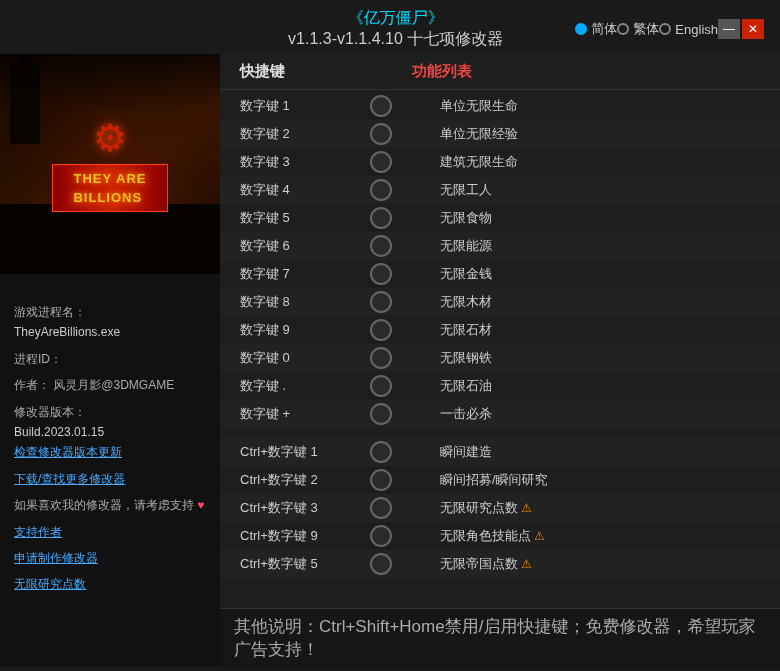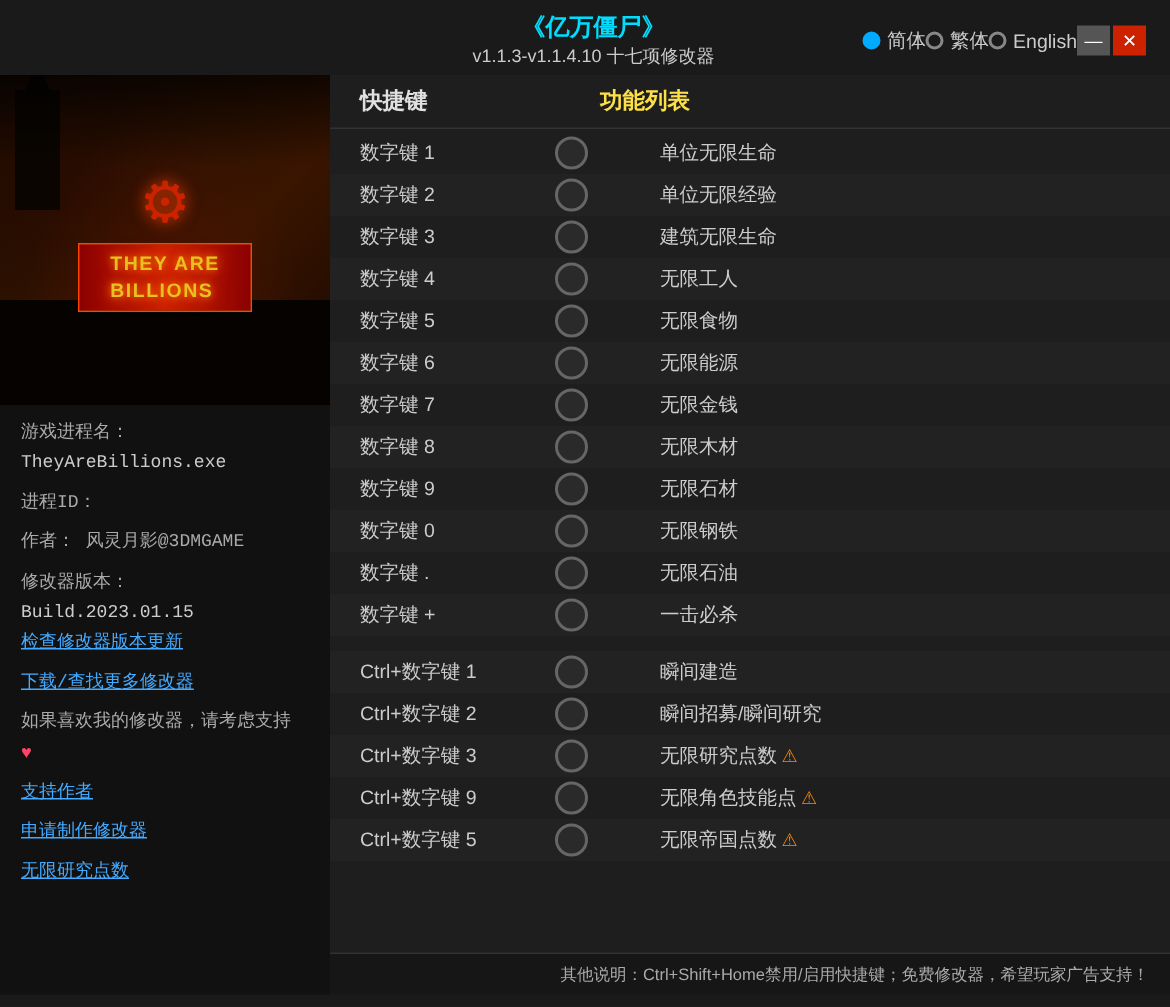--- a/index.html
+++ b/index.html
@@ -21,25 +21,25 @@
       padding: 8px 16px 4px 16px;
       background: #1a1a1a;
     }
     .title-center {
       text-align: center;
       flex: 1;
     }
     .title-main {
       color: #00ddff;
       font-size: 16px;
-      font-weight: bold;
+      font-weight: normal;
     }
     .title-sub {
       color: #cccccc;
-      font-size: 12px;
+      font-size: 16px;
     }
     .lang-bar {
       display: flex;
       align-items: center;
       font-size: 13px;
     }
     .lang-option {
       display: flex;
       align-items: center;
       gap: 4px;
@@ -162,25 +162,24 @@
     .crowd-silhouette {
       position: absolute;
       bottom: 0;
       left: 0;
       right: 0;
       height: 70px;
       background: #050200;
     }
 
     .left-info {
-      padding: 8px 14px;
+      padding: 28px 14px;
       font-size: 12px;
       color: #aaa;
       line-height: 1.7;
-      font-family: Liberation Mono, monospace;
     }
     .info-label {
       color: #aaa;
     }
     .info-value {
       color: #ccc;
     }
     .info-link {
       color: #44aaff;
       cursor: pointer;
@@ -211,21 +210,22 @@
     .col-key {
       width: 160px;
       font-size: 15px;
       font-weight: bold;
       color: #e0e0e0;
     }
     .col-func {
       flex: 1;
       font-size: 15px;
       font-weight: bold;
-      color: #fde047;
+      color: #ef4444;
+      margin-left: 12px;
     }
 
     .shortcuts-list {
       flex: 1;
       overflow-y: auto;
       padding: 2px 0;
     }
 
     .shortcut-row {
       display: flex;
@@ -262,24 +262,24 @@
       margin-left: 3px;
     }
 
     .separator-row {
       height: 10px;
     }
 
     .footer-bar {
       padding: 6px 14px;
       background: #161616;
-      font-size: 11px;
+      font-size: 17px;
       color: #aaa;
       border-top: 1px solid #333;
-      text-align: right;
+      text-align: left;
     }
 
     
     .shortcuts-list::-webkit-scrollbar {
       width: 4px;
     }
     .shortcuts-list::-webkit-scrollbar-track {
       background: #222;
     }
     .shortcuts-list::-webkit-scrollbar-thumb {

